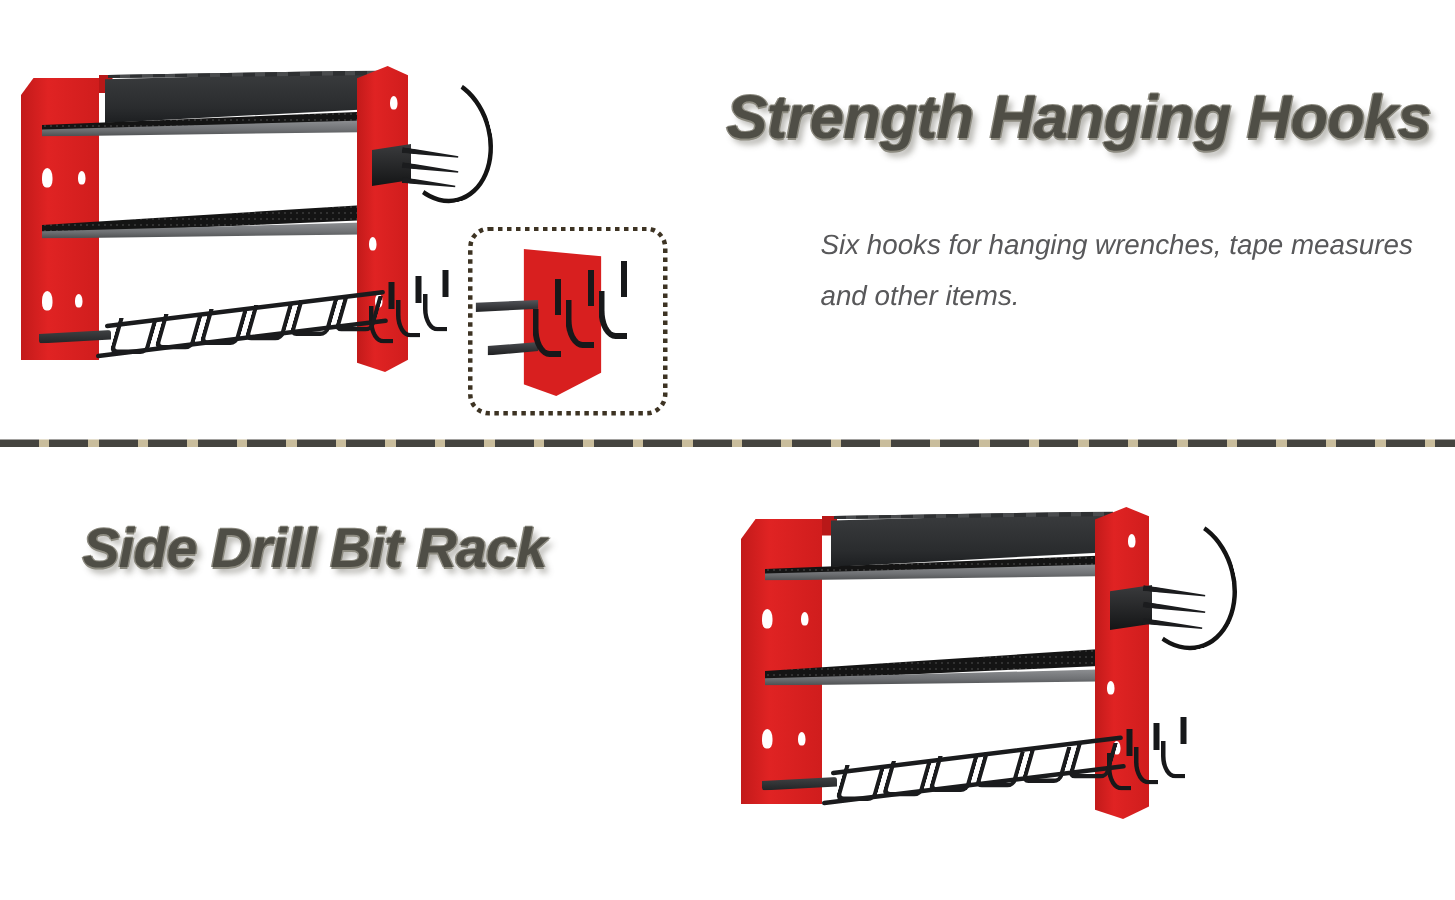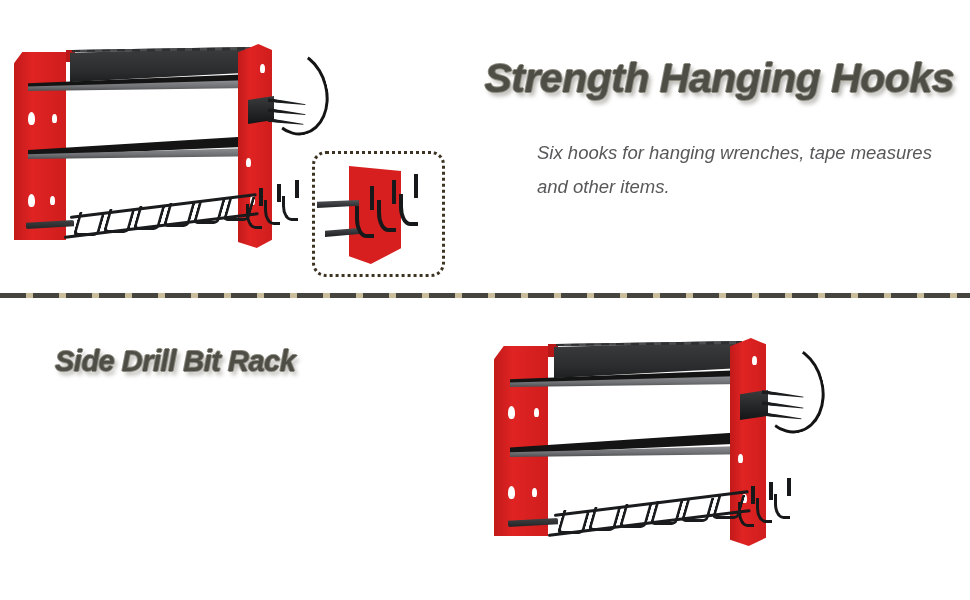--- a/index.html
+++ b/index.html
@@ -60,21 +60,21 @@
        3px 4px 4px rgba(90,88,78,0.45);
   }
   #headline-top {
     right: 16px;
     top: 55px;
     font-size: 41px;
   }
   #headline-bottom {
     left: 55px;
     top: 345px;
-    font-size: 29px;
+    font-size: 37px;
   }
 
   
   .bodycopy {
     position: absolute;
     font-style: italic;
     color: #58585a;
     font-size: 18.5px;
     line-height: 34px;
   }
@@ -285,21 +285,21 @@
       <div class="hook" style="left:40px; top:52px; width:15px; height:28px; border-width:4px;"></div>
       <div class="hook" style="left:62px; top:46px; width:15px; height:28px; border-width:4px;"></div>
       <div class="hook" style="left:84px; top:40px; width:15px; height:28px; border-width:4px;"></div>
       <div class="hook-stem" style="left:55px; top:32px; height:24px; width:4px;"></div>
       <div class="hook-stem" style="left:77px; top:26px; height:24px; width:4px;"></div>
       <div class="hook-stem" style="left:99px; top:20px; height:24px; width:4px;"></div>
     </div>
 
     <h2 class="headline" id="headline-top" style="margin:0;">Strength Hanging Hooks</h2>
 
-    <p class="bodycopy" id="body-top" style="margin:4px;">Six hooks for hanging wrenches, tape measures and other items.</p>
+    <p class="bodycopy" id="body-top" style="margin:14px;">Six hooks for hanging wrenches, tape measures and other items.</p>
   </div>
 
   <div id="divider"></div>
 
   <div class="panel" id="panel-bottom">
 
     <h2 class="headline" id="headline-bottom" style="margin:0; top:45px;">Side Drill Bit Rack</h2>
 
 
     <div class="stage" id="product-bottom" style="left:490px; top:22px; width:330px; height:250px;">

